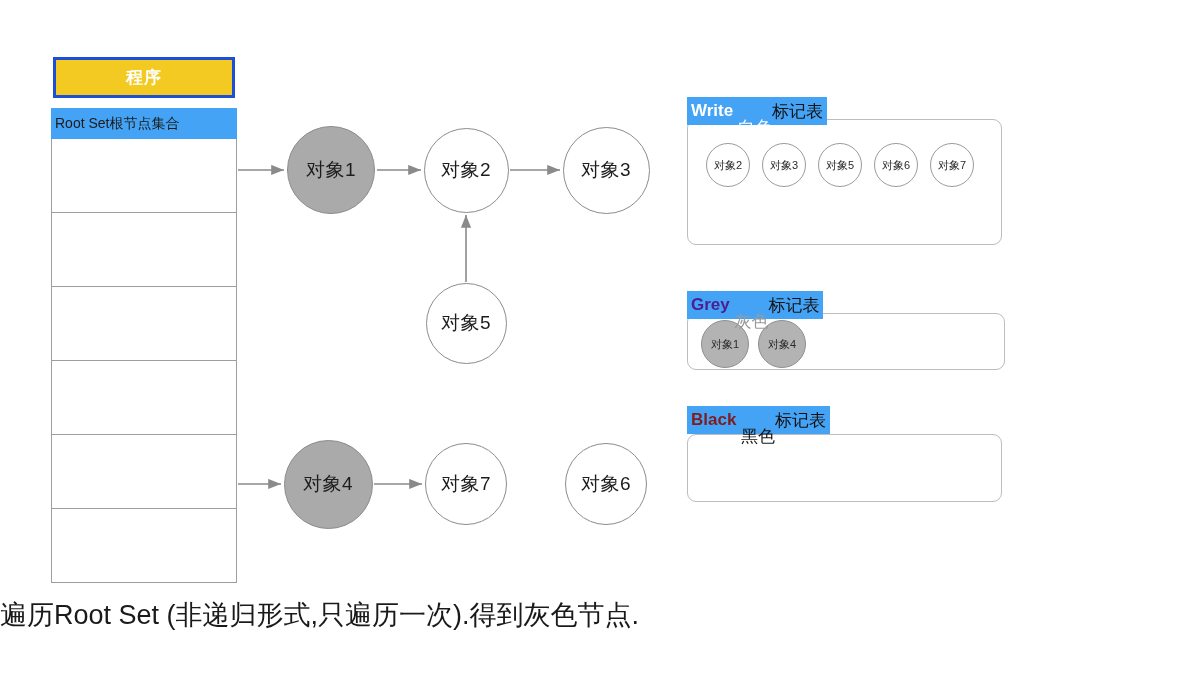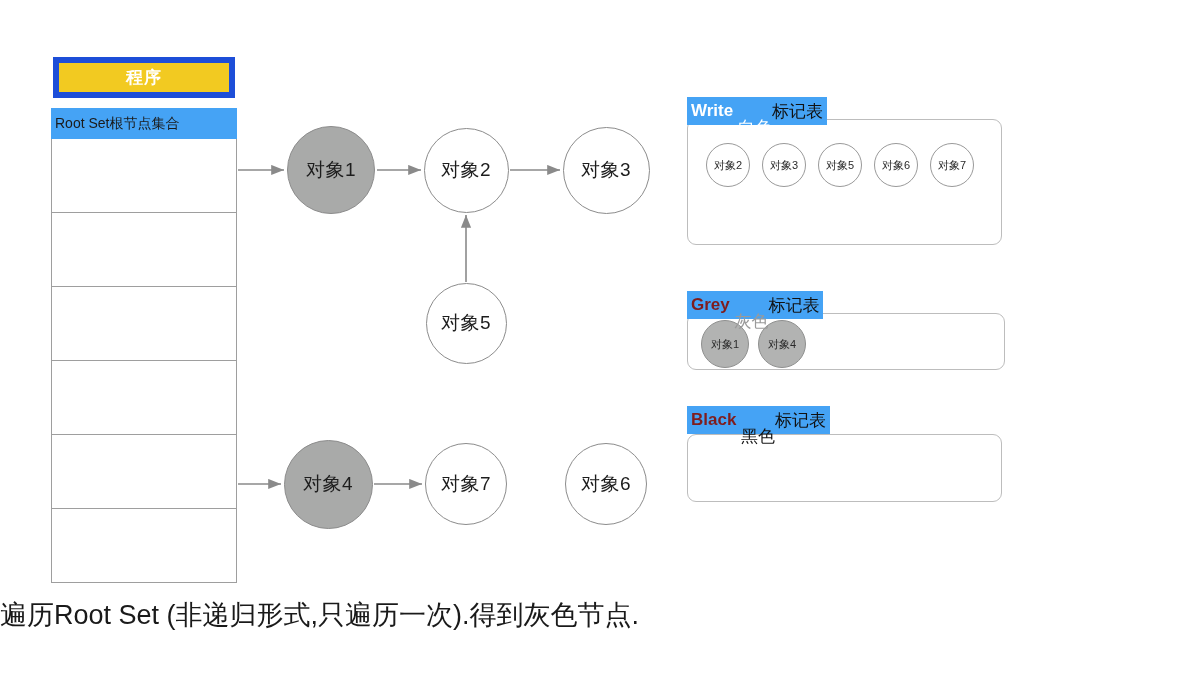--- a/index.html
+++ b/index.html
@@ -6,21 +6,21 @@
   body{
     width:1200px;height:676px;background:#ffffff;
     font-family:"Liberation Sans","DejaVu Sans",sans-serif;
     position:relative;overflow:hidden;
   }
   #stage{position:absolute;left:0;top:0;width:1200px;height:676px;}
 
   
   .prog-header{
     position:absolute;left:53px;top:57px;width:182px;height:41px;
-    background:#f2ca21;border:6px solid #1d4ed8;box-sizing:border-box;
+    background:#f2ca21;border:3px solid #1d4ed8;box-sizing:border-box;
     display:flex;align-items:center;justify-content:center;
     color:#ffffff;font-size:17px;font-weight:bold;letter-spacing:1px;
   }
   .rootset-bar{
     position:absolute;left:51px;top:108px;width:186px;height:31px;
     background:#45a3f5;box-sizing:border-box;
     display:flex;align-items:center;padding-left:4px;
     color:#1b1b1b;font-size:14px;white-space:nowrap;
   }
   .stack-table{
@@ -146,21 +146,21 @@
       <div class="chip" style="width: 44px; height: 44px; left: 818px; top: 143px;">
         <span>对象5</span>
       </div>
       <div class="chip" style="width: 44px; height: 44px; left: 874px; top: 143px;">
         <span>对象6</span>
       </div>
       <div class="chip" style="width: 44px; height: 44px; left: 930px; top: 143px;">
         <span>对象7</span>
       </div>
       <div class="panel-title" style="left: 687px; top: 291px;">
-        <span class="en" style="color: #7f1d1d;">Grey&nbsp;</span>
+        <span class="en" style="color: #4c1d95;">Grey&nbsp;</span>
         <span class="cn-color" style="color: rgb(154, 154, 154);">灰色</span>
         <span class="tail">标记表</span>
       </div>
       <div class="panel-box" style="left: 687px; top: 313px; width: 318px; height: 57px;"></div>
       <div class="chip grey" style="width: 48px; height: 48px; left: 701px; top: 320px;">
         <span>对象1</span>
       </div>
       <div class="chip grey" style="width: 48px; height: 48px; left: 758px; top: 320px;">
         <span>对象4</span>
       </div>

